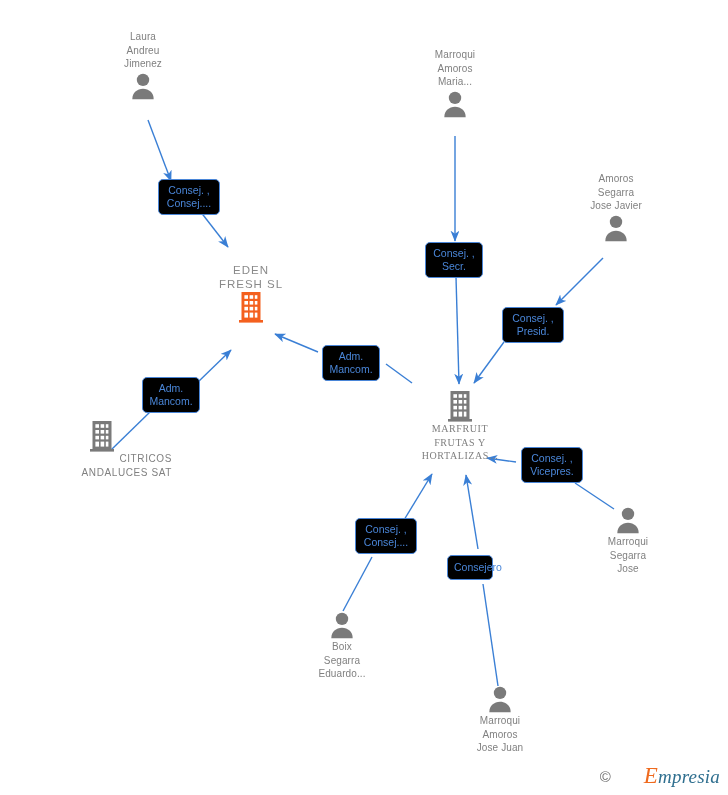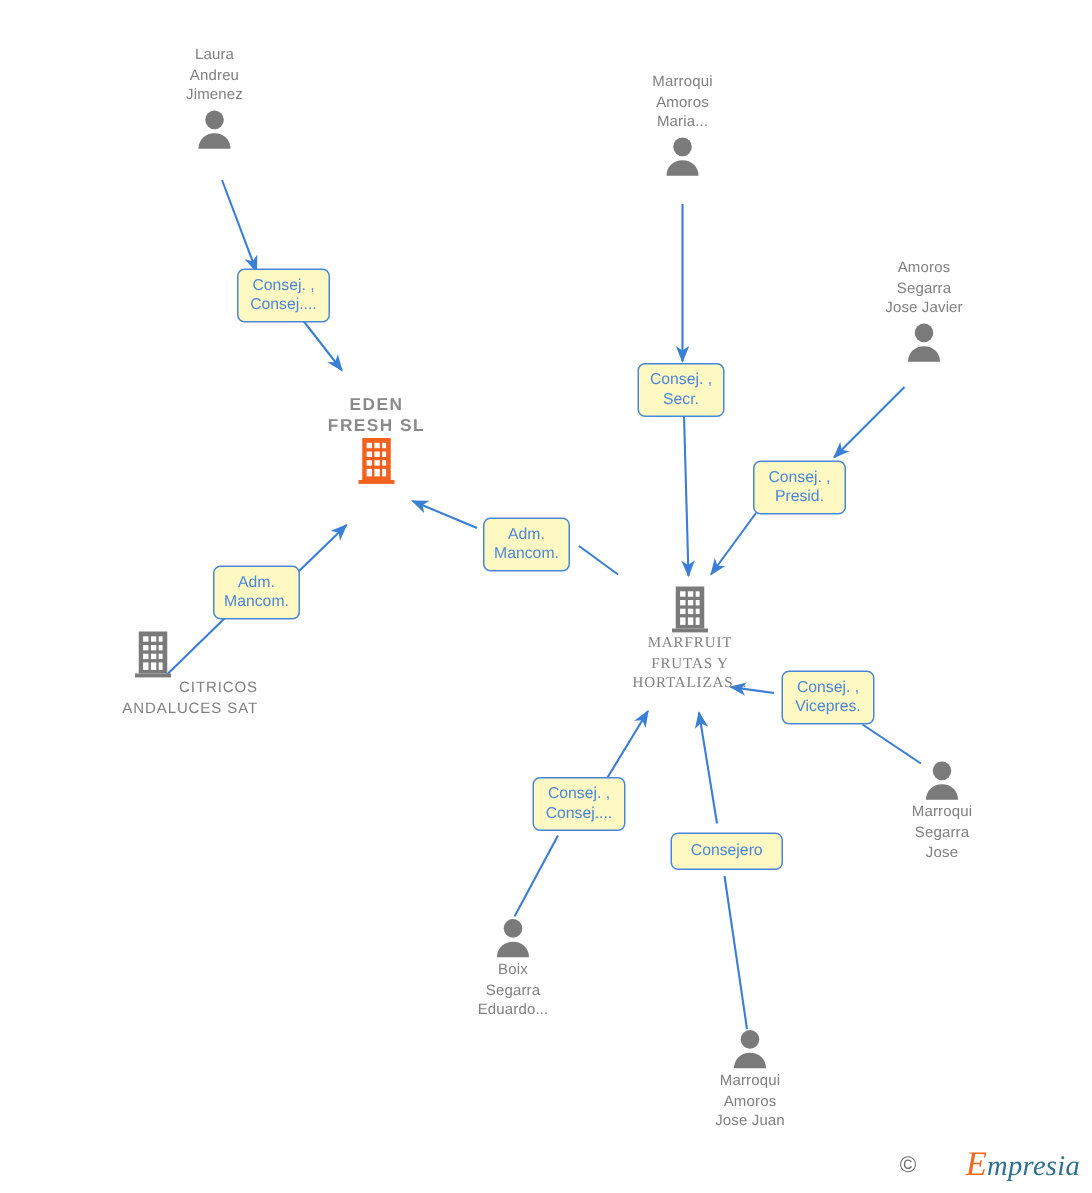--- a/index.html
+++ b/index.html
@@ -20,21 +20,21 @@
 
   
   .person-ico{width:30px;height:30px;display:block;margin:0 auto;}
   
   .bldg-ico{width:26px;height:32px;display:block;margin:0 auto;}
 
   .edge-label{
     position:absolute;
     border:1.3px solid #4a86d8;
     border-radius:5px;
-    background:#fef9c3;
+    background:#000000;
     color:#4a86d8;
     font-size:10.5px;
     line-height:13px;
     text-align:center;
     padding:4px 6px 4px 6px;
     white-space:pre-line;
     box-sizing:border-box;
   }
 
   .watermark{
@@ -108,21 +108,21 @@
   <div class="node person" style="left:566px;top:172px;width:100px;">
     <div class="caption">Amoros
 Segarra
 Jose Javier</div>
     <svg class="person-ico" viewBox="0 0 32 32">
       <circle cx="16" cy="9.5" r="6.6" fill="#7a7a7a"></circle>
       <path d="M4.6 30c0-6.6 5.1-11 11.4-11s11.4 4.4 11.4 11z" fill="#7a7a7a"></path>
     </svg>
   </div>
 
-  <div class="node company focus" style="left:205px;top:264px;width:92px;font-weight:bold;">
+  <div class="node company focus" style="left:205px;top:264px;width:92px;">
     <div class="caption">EDEN
 FRESH  SL</div>
     <svg class="bldg-ico" viewBox="0 0 26 32">
       <rect x="3.5" y="1" width="19" height="28" fill="#f4601e"></rect>
       <rect x="1" y="29" width="24" height="2.6" fill="#f4601e"></rect>
       <g fill="#ffffff">
         <rect x="6.4" y="4.2" width="3.6" height="3.6"></rect>
         <rect x="11.6" y="4.2" width="3.6" height="3.6"></rect>
         <rect x="16.8" y="4.2" width="2.6" height="3.6"></rect>
         <rect x="6.4" y="10" width="3.6" height="3.6"></rect>
@@ -229,20 +229,20 @@
 
   <div class="edge-label" style="left:142px;top:377px;width:58px;">Adm.
 Mancom.</div>
 
   <div class="edge-label" style="left:521px;top:447px;width:62px;">Consej. ,
 Vicepres.</div>
 
   <div class="edge-label" style="left:355px;top:518px;width:62px;">Consej. ,
 Consej....</div>
 
-  <div class="edge-label" style="left:447px;top:555px;width:75px;padding:5px 6px;">Consejero</div>
+  <div class="edge-label" style="left:447px;top:555px;width:46px;padding:5px 6px;">Consejero</div>
 
   <div class="watermark">
     <span class="wm-c">©</span>
     <span class="wm-text"><span class="big">E</span><span>mpresia</span></span>
   </div>
 
 </div>
 
 </body></html>

